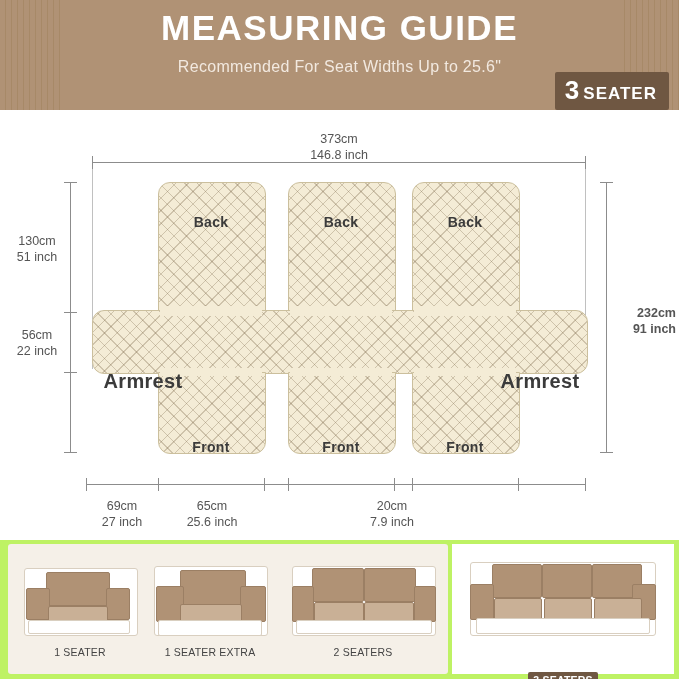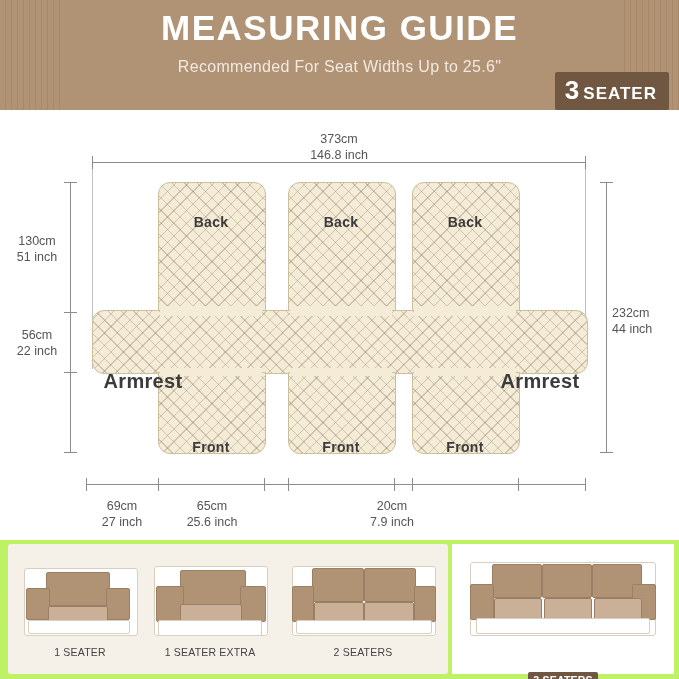--- a/index.html
+++ b/index.html
@@ -167,23 +167,23 @@
     <span class="l2">51 inch</span>
   </div>
   <div class="dim-text" style="left:6px;top:204px;width:62px;">
     <span>56cm</span>
     <span class="l2">22 inch</span>
   </div>
 
   <div class="dimline v-line" style="left:606px;top:58px;height:270px;"></div>
   <div class="tick" style="left:600px;top:58px;width:13px;height:1px;"></div>
   <div class="tick" style="left:600px;top:328px;width:13px;height:1px;"></div>
-  <div class="dim-text" style="left:612px;top:182px;width:64px;text-align:left;">
+  <div class="dim-text" style="left:612px;top:182px;width:64px;text-align:right;font-weight:bold;">
     <span>232cm</span>
-    <span class="l2">44 inch</span>
+    <span class="l2">91 inch</span>
   </div>
 
   <div class="dimline h-line" style="left:86px;top:360px;width:500px;"></div>
   <div class="tick" style="left:86px;top:354px;width:1px;height:13px;"></div>
   <div class="tick" style="left:158px;top:354px;width:1px;height:13px;"></div>
   <div class="tick" style="left:264px;top:354px;width:1px;height:13px;"></div>
   <div class="tick" style="left:288px;top:354px;width:1px;height:13px;"></div>
   <div class="tick" style="left:394px;top:354px;width:1px;height:13px;"></div>
   <div class="tick" style="left:412px;top:354px;width:1px;height:13px;"></div>
   <div class="tick" style="left:518px;top:354px;width:1px;height:13px;"></div>

